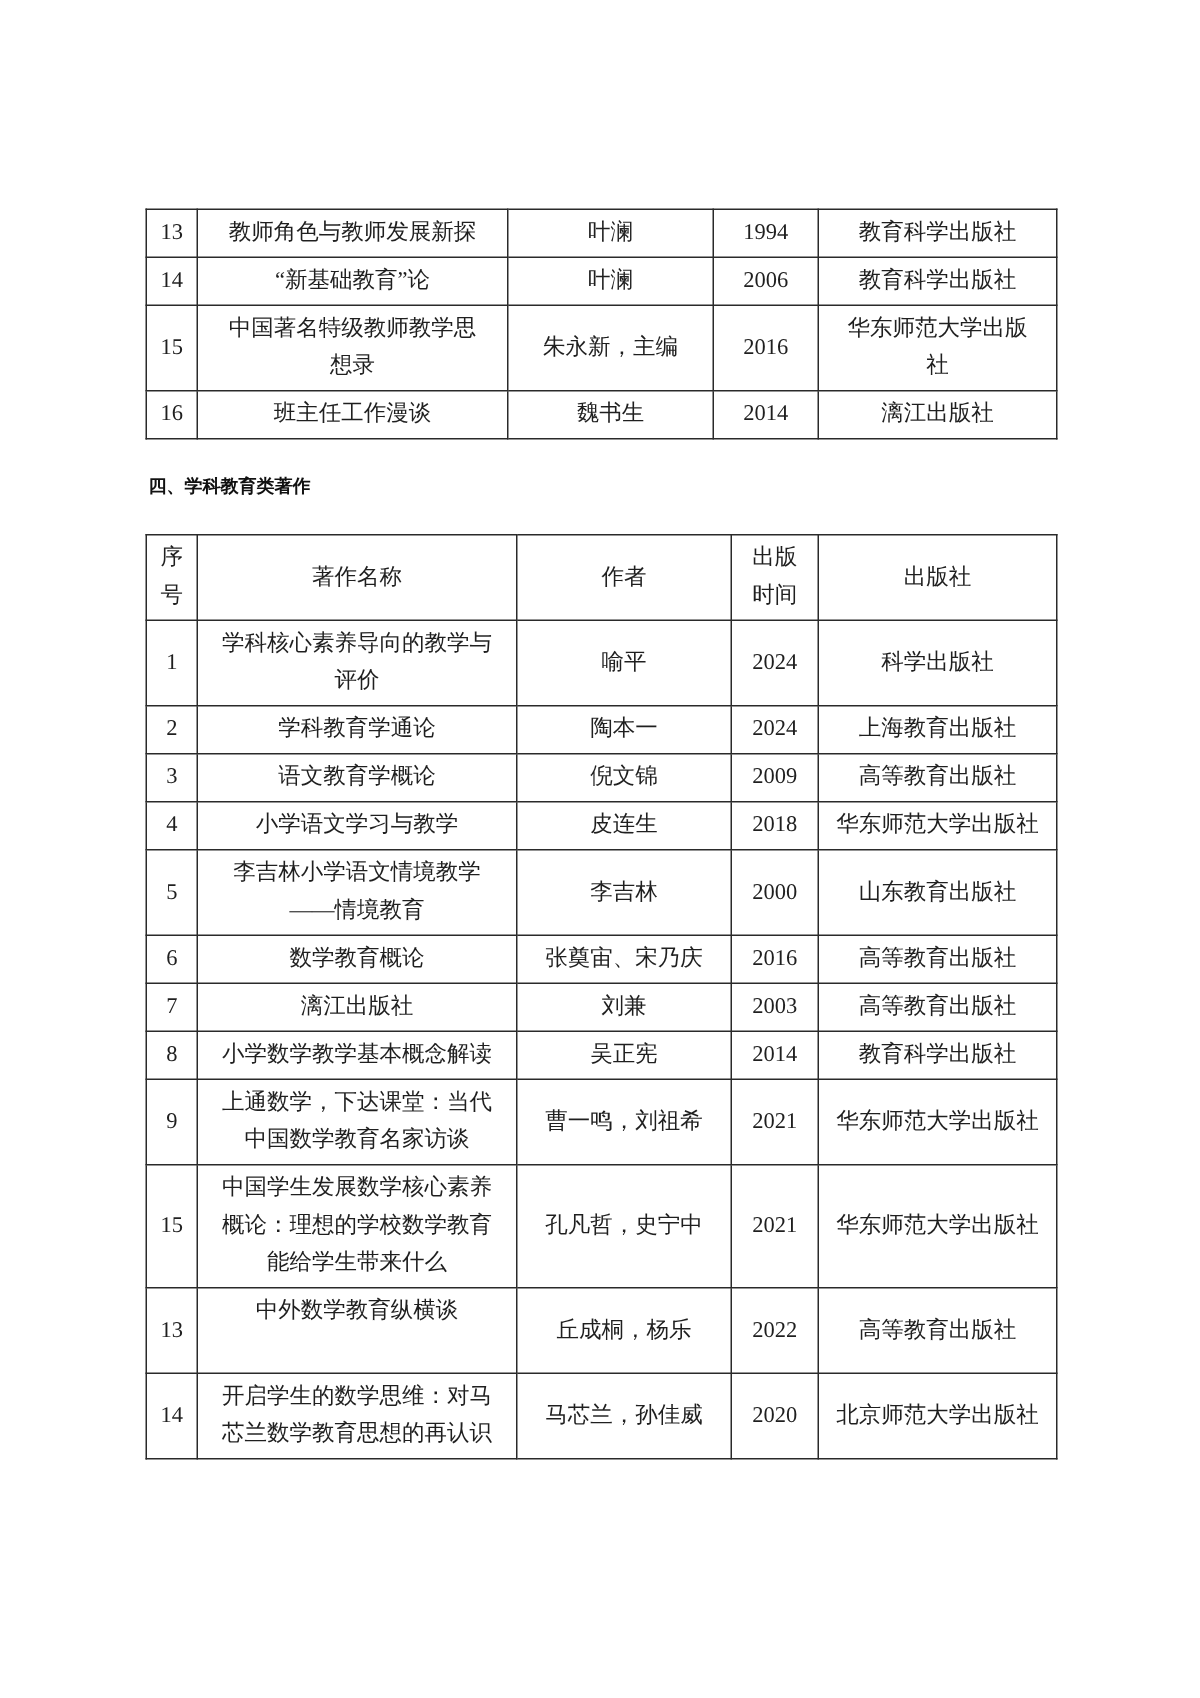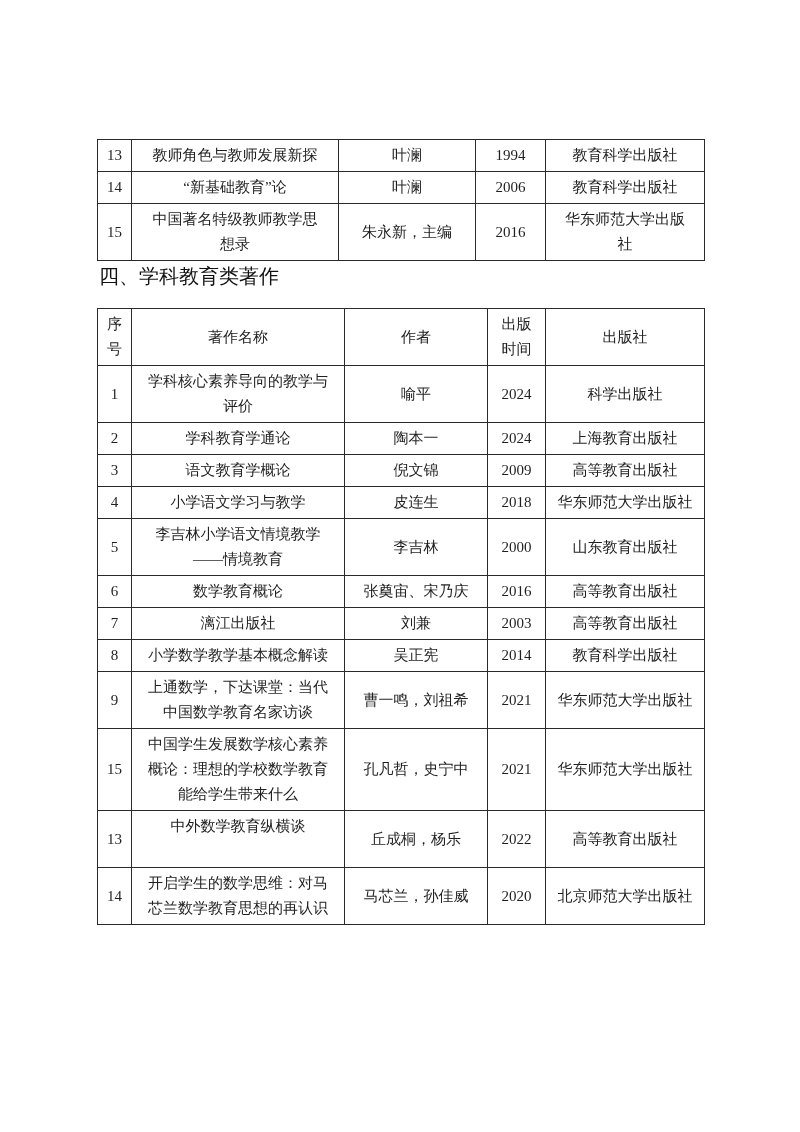--- a/index.html
+++ b/index.html
@@ -48,23 +48,23 @@
   .tbl-top col.c-publisher { width: 159px; }
 
   
   .tbl-main col.c-num       { width: 34px; }
   .tbl-main col.c-title     { width: 213px; }
   .tbl-main col.c-author    { width: 143px; }
   .tbl-main col.c-year      { width: 58px; }
   .tbl-main col.c-publisher { width: 159px; }
 
   .section-heading {
-    margin: 3px 0 8px 99px;
-    font-size: 20px;
-    font-weight: normal;
+    margin: 19px 0 8px 99px;
+    font-size: 12px;
+    font-weight: bold;
     line-height: 24px;
     color: #111111;
   }
 </style>
 </head>
 <body>
 
 <div class="doc-page">
 
   <table class="doc-table tbl-top">
@@ -91,20 +91,27 @@
           <td>教育科学出版社</td>
         </tr>
         <tr>
           <td>15</td>
           <td>中国著名特级教师教学思
 想录</td>
           <td>朱永新，主编</td>
           <td>2016</td>
           <td>华东师范大学出版
 社</td>
+        </tr>
+        <tr>
+          <td>16</td>
+          <td>班主任工作漫谈</td>
+          <td>魏书生</td>
+          <td>2014</td>
+          <td>漓江出版社</td>
         </tr>
       </tbody>
   </table>
 
   <div class="section-heading">四、学科教育类著作</div>
 
   <table class="doc-table tbl-main">
     <colgroup>
       <col class="c-num">
         <col class="c-title">

